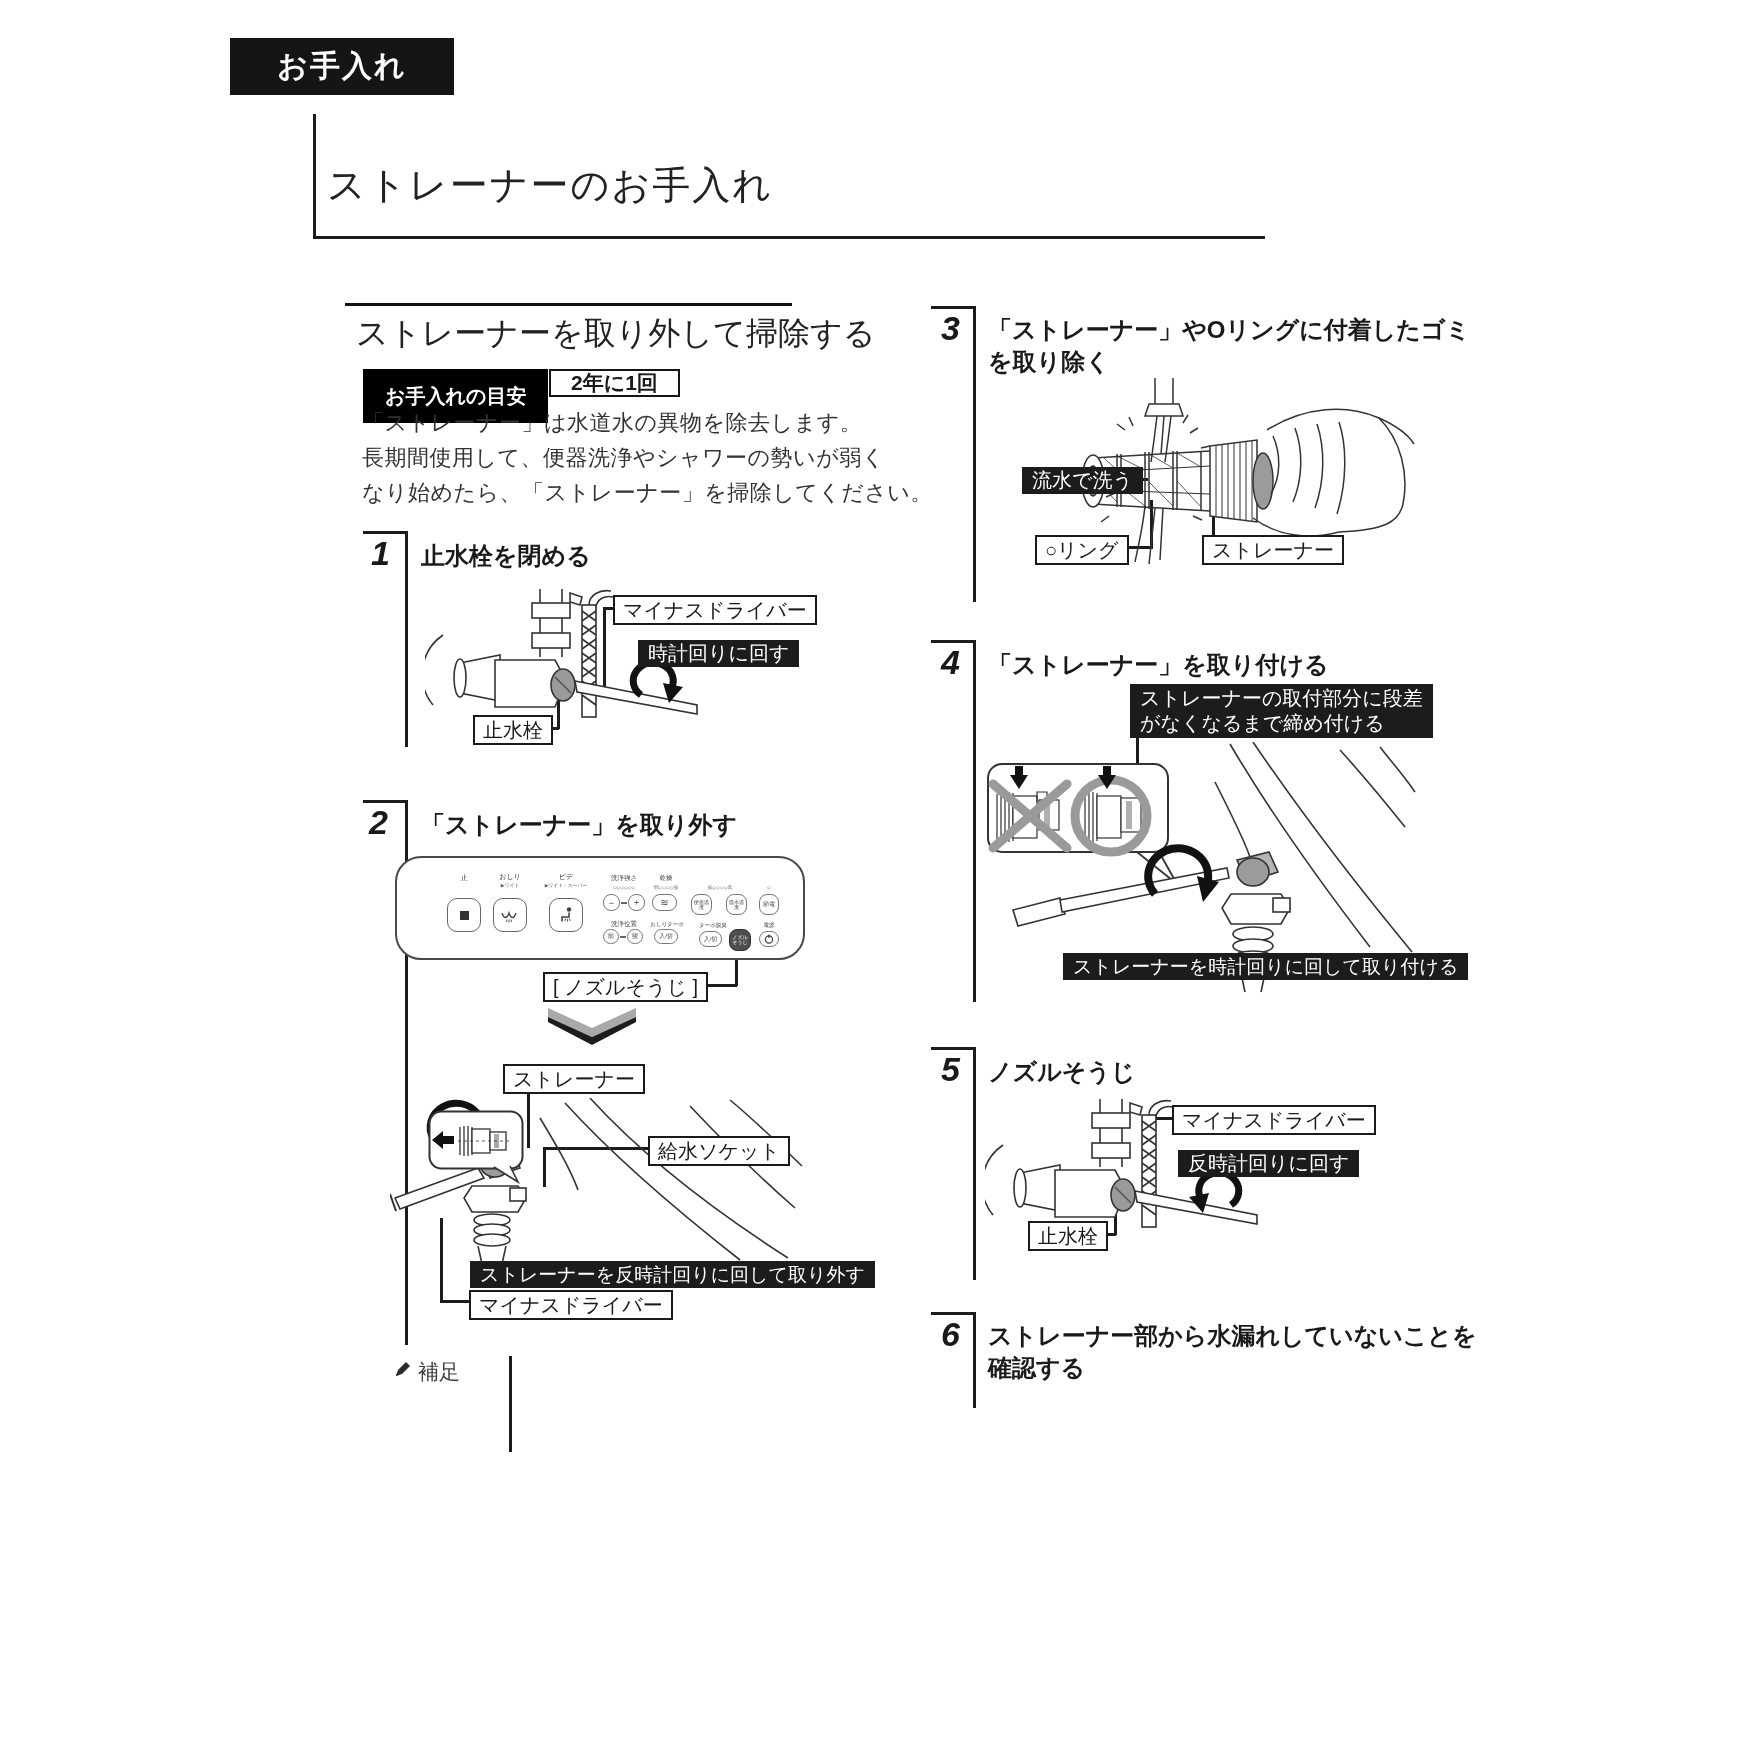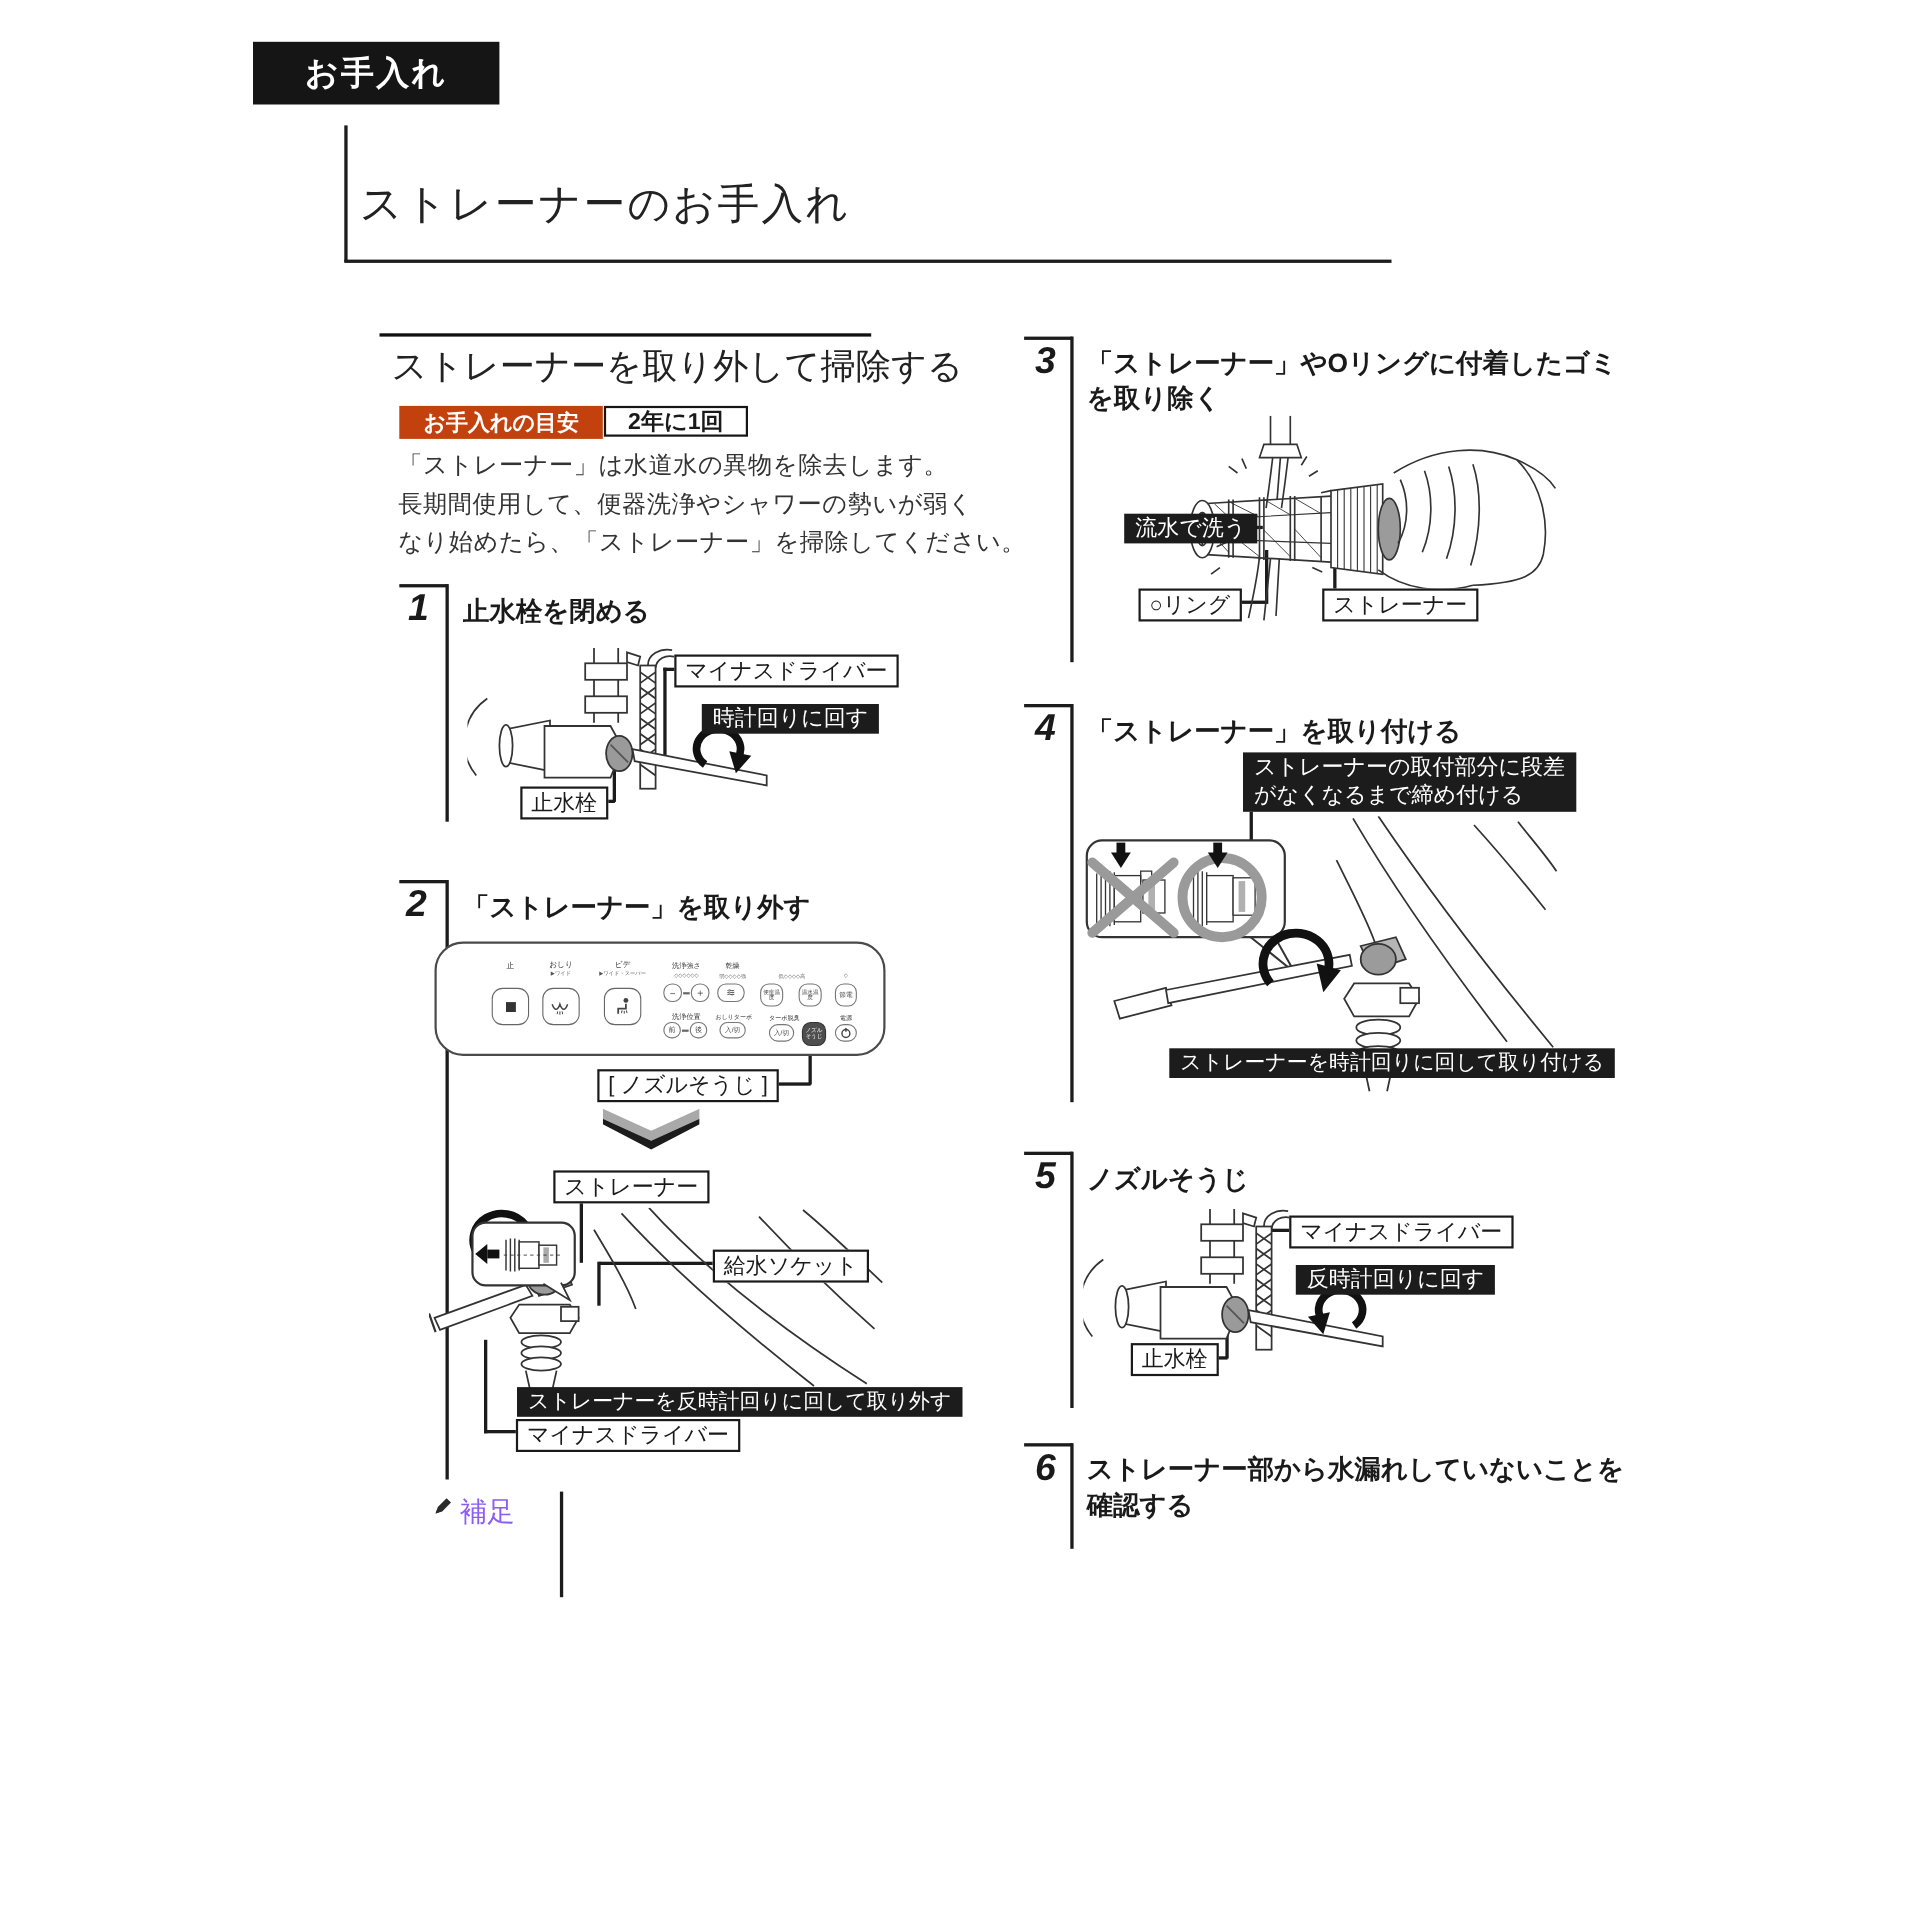--- a/index.html
+++ b/index.html
@@ -14,22 +14,22 @@
        line-height:25px;display:flex;align-items:center;white-space:nowrap;z-index:5;}
   .step-num{position:absolute;font-style:italic;font-weight:bold;font-size:34px;color:#1a1a1a;}
   .step-title{position:absolute;font-weight:bold;font-size:24px;color:#1a1a1a;white-space:nowrap;}
   .tab-badge{position:absolute;left:230px;top:38px;width:224px;height:57px;background:#151515;
        color:#fff;font-size:30px;font-weight:bold;display:flex;align-items:center;justify-content:center;letter-spacing:2px;}
   .page-title{position:absolute;left:327px;top:160px;font-size:38px;color:#222;letter-spacing:2px;white-space:nowrap;}
   .sec-head{position:absolute;left:345px;top:303px;width:447px;border-top:3px solid #111;
        padding-top:6px;display:flex;align-items:center;}
   .sec-bar{width:7px;height:33px;background:#555;margin-right:11px;}
   .sec-txt{font-size:32px;color:#222;white-space:nowrap;}
-  .badge-dark{position:absolute;left:363px;top:369px;height:28px;background:#c2410c;color:#fff;
-       font-size:20px;font-weight:600;display:flex;align-items:center;padding:1px 22px;white-space:nowrap;}
+  .badge-dark{position:absolute;left:363px;top:369px;height:28px;background:#000000;color:#fff;
+       font-size:20px;font-weight:600;display:flex;align-items:center;padding:13px 22px;white-space:nowrap;}
   .interval-box{position:absolute;left:549px;top:369px;height:28px;border:2.5px solid #151515;
        box-sizing:border-box;font-size:21px;font-weight:bold;display:flex;align-items:center;padding:0 20px;white-space:nowrap;}
   .intro-line{position:absolute;left:362px;font-size:22px;color:#333;white-space:nowrap;letter-spacing:0.5px;}
   .note-item{width:302px;font-size:20px;line-height:25px;color:#333;text-indent:-12px;padding-left:12px;margin-bottom:3px;}
   .note-item::before{content:"• ";}
   .remote{position:absolute;left:395px;top:856px;width:410px;height:104px;border:2px solid #4a4a4a;
        border-radius:26px;background:#fff;box-sizing:border-box;z-index:4;}
   .rc-lbl{position:absolute;font-size:7px;color:#333;text-align:center;white-space:nowrap;}
   .rc-sub{position:absolute;font-size:6px;color:#555;text-align:center;white-space:nowrap;transform:scale(0.8);transform-origin:center top;}
   .rc-dots{position:absolute;font-size:6px;color:#666;text-align:center;white-space:nowrap;transform:scale(0.8);transform-origin:center top;letter-spacing:0;}
@@ -249,21 +249,21 @@
   <div class="ln" style="left:440px;top:1218px;width:2.5px;height:85px;"></div>
   <div class="ln" style="left:440px;top:1300px;width:29px;height:2.5px;"></div>
   <div class="box" style="left:469px;top:1290px;">マイナスドライバー</div>
 
   <div class="abs" style="left:394px;top:1360px;">
     <svg width="18" height="18" viewBox="0 0 18 18">
         <path d="M2,16 L4,10 L12,2 L16,6 L8,14 Z" fill="#2b2b2b"></path>
         <path d="M2,16 L5,15 L3,13 Z" fill="#2b2b2b"></path>
       </svg>
   </div>
-  <div class="abs" style="left:418px;top:1358px;font-size:25px;color:#8b5cf6;">補足</div>
+  <div class="abs" style="left:418px;top:1358px;font-size:21px;color:#404040;">補足</div>
   <div class="ln" style="left:509px;top:1356px;width:2.5px;height:96px;"></div>
 
   <div class="ln" style="left:931px;top:306px;width:44px;height:2.5px;"></div>
   <div class="ln" style="left:973px;top:306px;width:2.5px;height:296px;"></div>
   <div class="step-num" style="left:941px;top:309px;">3</div>
   <div class="step-title" style="left:988px;top:314px;">「ストレーナー」やOリングに付着したゴミ</div>
   <div class="step-title" style="left:988px;top:346px;">を取り除く</div>
 
   <div class="abs" style="left:1005px;top:378px;z-index:1;">
     <svg width="410" height="192" viewBox="0 0 410 192" fill="none" stroke="#333" stroke-width="1.5">

